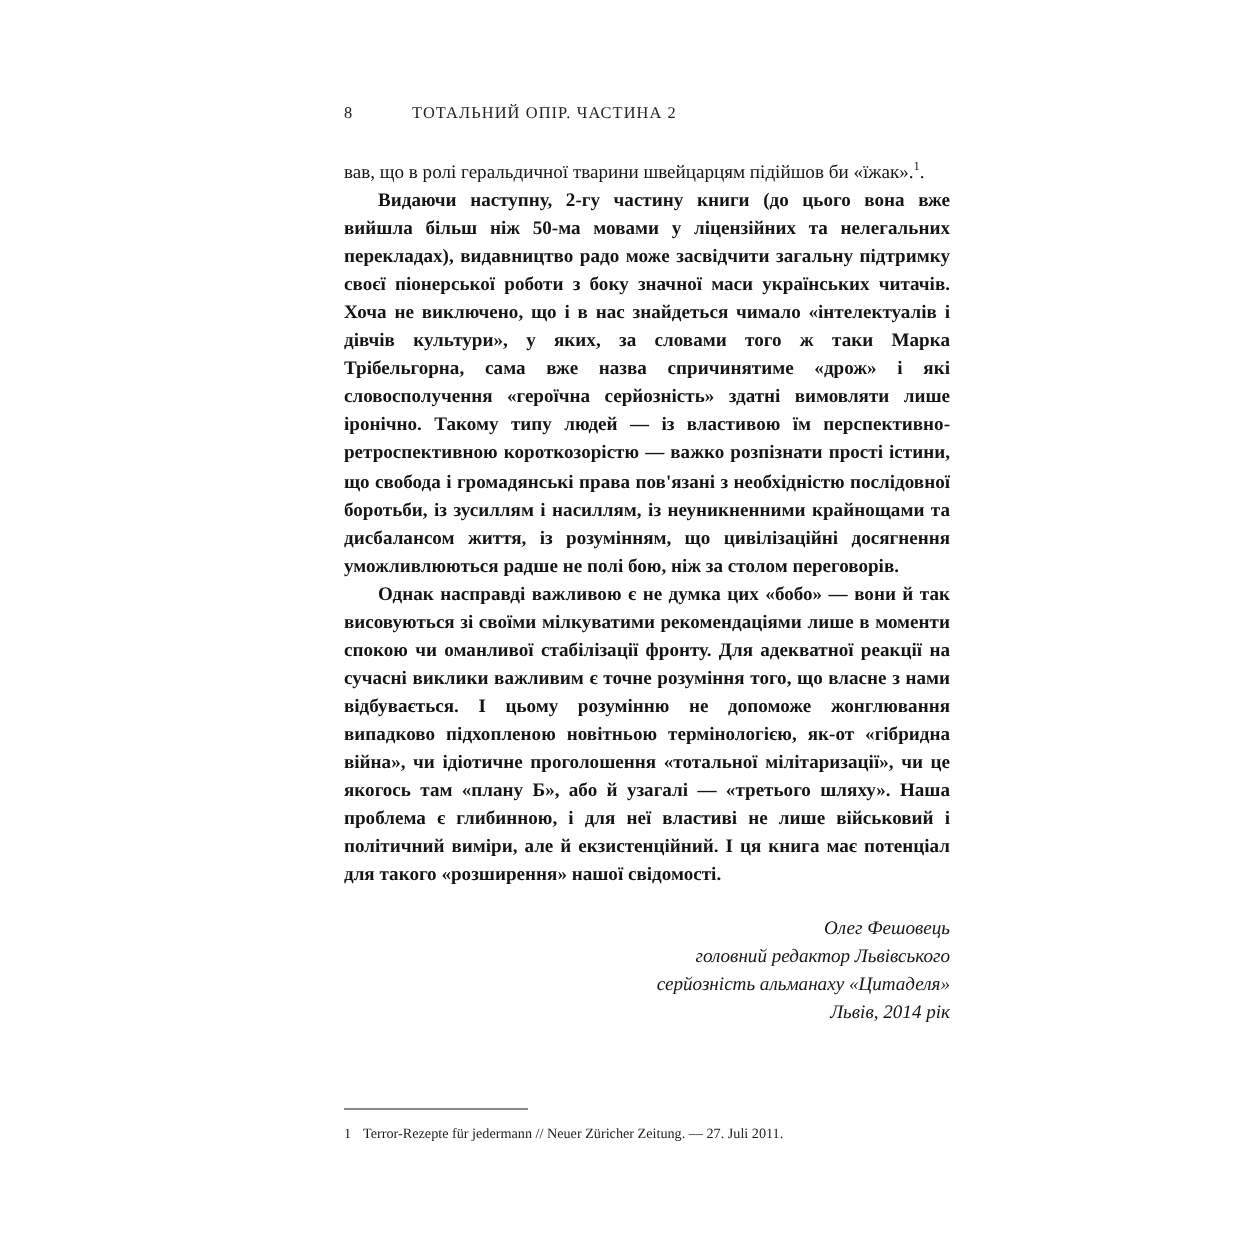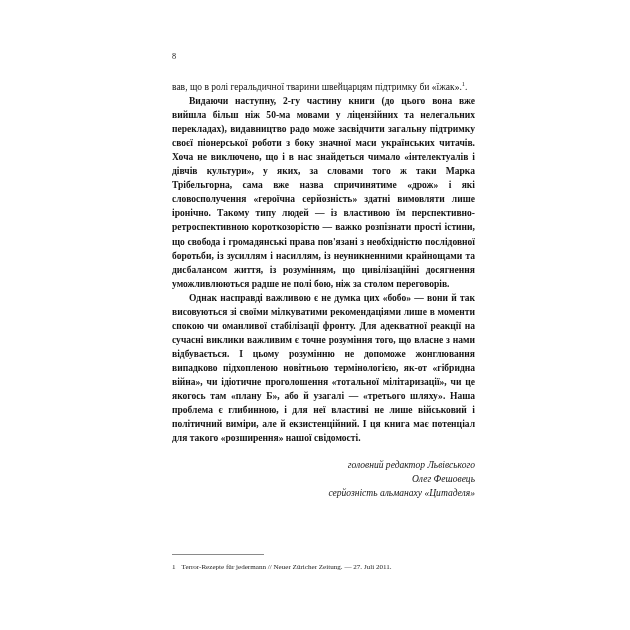--- a/index.html
+++ b/index.html
@@ -97,32 +97,34 @@
     flex: 1 1 auto;
   }
 </style>
 </head>
 <body>
 
 <div class="page">
 
   <div class="header">
     <span class="page-number">8</span>
+    <span class="running-title">ТОТАЛЬНИЙ ОПІР. ЧАСТИНА 2</span>
   </div>
 
   <div class="body-text">
-    <p><span>вав, що в ролі геральдичної тварини швейцарцям підтримку би «їжак».</span><sup>1</sup>.</p>
+    <p><span>вав, що в ролі геральдичної тварини швейцарцям підійшов би «їжак».</span><sup>1</sup>.</p>
     <p class="indent">Видаючи наступну, 2-гу частину книги (до цього вона вже вийшла більш ніж 50-ма мовами у ліцензійних та нелегальних перекладах), видавництво радо може засвідчити загальну підтримку своєї піонерської роботи з боку значної маси українських читачів. Хоча не виключено, що і в нас знайдеться чимало «інтелектуалів і дівчів культури», у яких, за словами того ж таки Марка Трібельгорна, сама вже назва спричинятиме «дрож» і які словосполучення «героїчна серйозність» здатні вимовляти лише іронічно. Такому типу людей — із властивою їм перспективно-ретроспективною короткозорістю — важко розпізнати прості істини, що свобода і громадянські права пов'язані з необхідністю послідовної боротьби, із зусиллям і насиллям, із неуникненними крайнощами та дисбалансом життя, із розумінням, що цивілізаційні досягнення уможливлюються радше не полі бою, ніж за столом переговорів.</p>
     <p class="indent">Однак насправді важливою є не думка цих «бобо» — вони й так висовуються зі своїми мілкуватими рекомендаціями лише в моменти спокою чи оманливої стабілізації фронту. Для адекватної реакції на сучасні виклики важливим є точне розуміння того, що власне з нами відбувається. І цьому розумінню не допоможе жонглювання випадково підхопленою новітньою термінологією, як-от «гібридна війна», чи ідіотичне проголошення «тотальної мілітаризації», чи це якогось там «плану Б», або й узагалі — «третього шляху». Наша проблема є глибинною, і для неї властиві не лише військовий і політичний виміри, але й екзистенційний. І ця книга має потенціал для такого «розширення» нашої свідомості.</p>
   </div>
 
   <div class="signature">
+    <div>Олег Фешовець</div>
     <div>головний редактор Львівського</div>
-    <div>Олег Фешовець</div>
     <div>серйозність альманаху «Цитаделя»</div>
+    <div>Львів, 2014 рік</div>
   </div>
 
   <div class="footnote-area">
     <div class="footnote-rule"></div>
     <div class="footnote">
       <span class="fn-marker">1</span>
       <span class="fn-text">Terror-Rezepte für jedermann // Neuer Zürichеr Zeitung. — 27. Juli 2011.</span>
     </div>
   </div>
 

